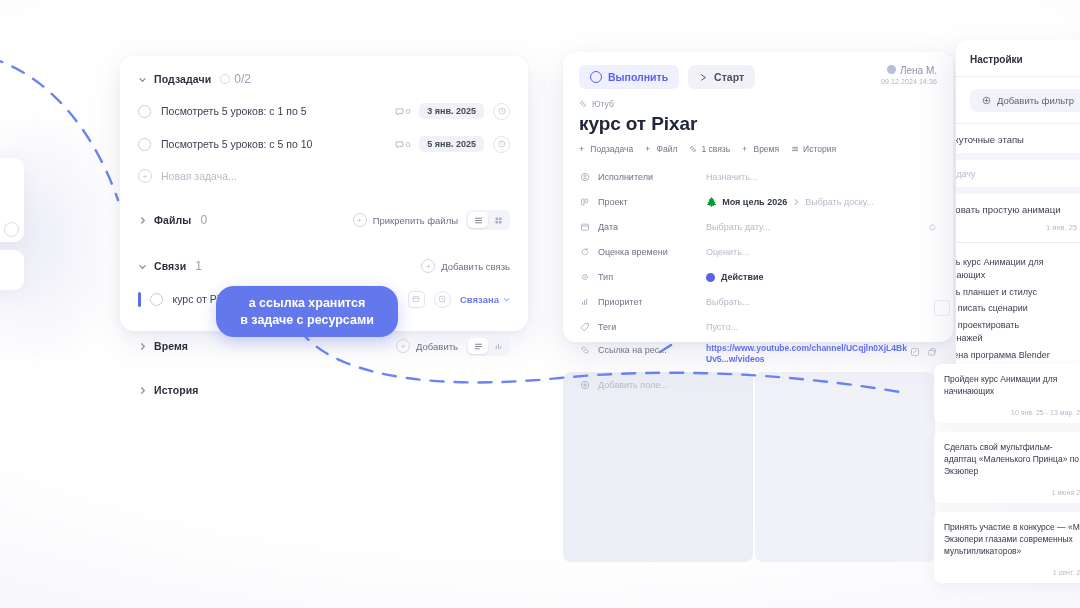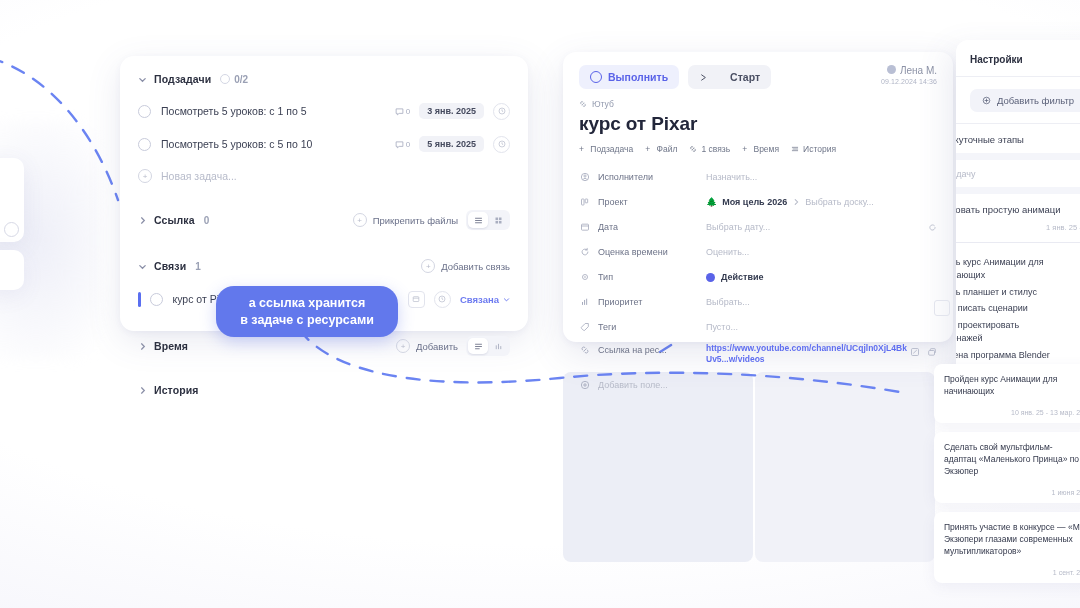--- a/index.html
+++ b/index.html
@@ -44,21 +44,21 @@
   
   .card-left{
     position:absolute;left:120px;top:56px;width:408px;height:275px;
     background:#ffffff;border-radius:14px;
     box-shadow:0 10px 34px rgba(86,92,150,.13), 0 2px 6px rgba(86,92,150,.06);
     padding:0;
   }
   .sec-head{display:flex;align-items:center;height:22px;padding:0 18px;margin-top:12px;}
   .chev{width:9px;height:9px;margin-right:7px;flex:none;color:#8b90a8;}
   .sec-title{font-size:10.5px;font-weight:700;color:#2c3040;letter-spacing:.1px;}
-  .sec-count{font-size:10px;color:#9aa0b4;margin-left:9px;font-weight:700;}
+  .sec-count{font-size:12px;color:#9aa0b4;margin-left:9px;font-weight:400;}
   .sec-prog{display:flex;align-items:center;margin-left:9px;gap:4px;}
   .prog-ring{width:8px;height:8px;border-radius:50%;border:1.3px solid #d4d7e4;}
 
   .task-row{display:flex;align-items:center;height:24px;padding:0 18px;margin-top:9px;}
   .tick{width:11px;height:11px;border-radius:50%;border:1.3px solid #c8cbdb;flex:none;margin-right:10px;}
   .task-name{font-size:10.5px;color:#3a3f52;white-space:nowrap;}
   .task-right{margin-left:auto;display:flex;align-items:center;gap:9px;}
   .mini-ico{color:#a8adc0;display:flex;align-items:center;gap:2px;font-size:8px;}
   .date-pill{background:#f1f2f7;border-radius:5px;padding:3px 8px;font-size:9px;font-weight:700;color:#454a5e;}
   .circ-btn{width:15px;height:15px;border-radius:50%;border:1px solid #e2e4ed;display:flex;align-items:center;justify-content:center;color:#b3b8c9;}
@@ -91,21 +91,21 @@
     background:#ffffff;border-radius:13px;
     box-shadow:0 12px 36px rgba(86,92,150,.14), 0 2px 6px rgba(86,92,150,.06);
   }
   .mid-top{display:flex;align-items:flex-start;padding:13px 16px 0 16px;}
   .btn-done{
     display:flex;align-items:center;gap:6px;background:#eef0fd;border-radius:7px;
     padding:6px 11px;font-size:10.5px;font-weight:600;color:#5a63e8;
   }
   .btn-done .ring{width:10px;height:10px;border-radius:50%;border:1.6px solid #5a63e8;}
   .btn-start{
-    display:flex;align-items:center;gap:22px;background:#f1f2f7;border-radius:7px;
+    display:flex;align-items:center;gap:6px;background:#f1f2f7;border-radius:7px;
     padding:6px 11px;font-size:10.5px;font-weight:600;color:#4a4f63;margin-left:9px;
   }
   .user-box{margin-left:auto;text-align:right;}
   .user-line{display:flex;align-items:flex-start;justify-content:flex-end;gap:4px;font-size:10px;color:#8c92a6;}
   .user-av{width:9px;height:9px;border-radius:50%;background:#b9bfd4;}
   .user-ts{font-size:7px;color:#b0b5c6;margin-top:2px;letter-spacing:.1px;}
 
   .breadcrumb{display:flex;align-items:center;gap:5px;padding:10px 16px 0 16px;font-size:8.5px;color:#9299ad;}
   .mid-title{padding:4px 16px 0 16px;font-size:19px;font-weight:700;color:#22263a;letter-spacing:-.1px;}
   .quick{display:flex;align-items:center;gap:12px;padding:9px 16px 0 16px;}
@@ -237,21 +237,21 @@
 
     <div class="newtask">
       <span class="plus-circ">+</span>
       <span>Новая задача...</span>
     </div>
 
     <div class="sec-head" style="margin-top:22px">
       <svg class="chev" viewBox="0 0 10 10">
           <path d="M4 2 L7 5 L4 8" fill="none" stroke="currentColor" stroke-width="1.4" stroke-linecap="round"></path>
         </svg>
-      <span class="sec-title">Ссылка</span>
+      <span class="sec-title">Файлы</span>
       <span class="sec-count">0</span>
       <span class="row-action">
         <span class="action-link">
           <span class="plus-circ" style="margin-right:0">+</span>
           <span>Прикрепить файлы</span>
         </span>
         <span class="seg">
           <div class="on">
             <svg width="9" height="9" viewBox="0 0 12 12">
                 <path d="M2 3h8M2 6h8M2 9h8" stroke="currentColor" stroke-width="1.2" stroke-linecap="round"></path>

